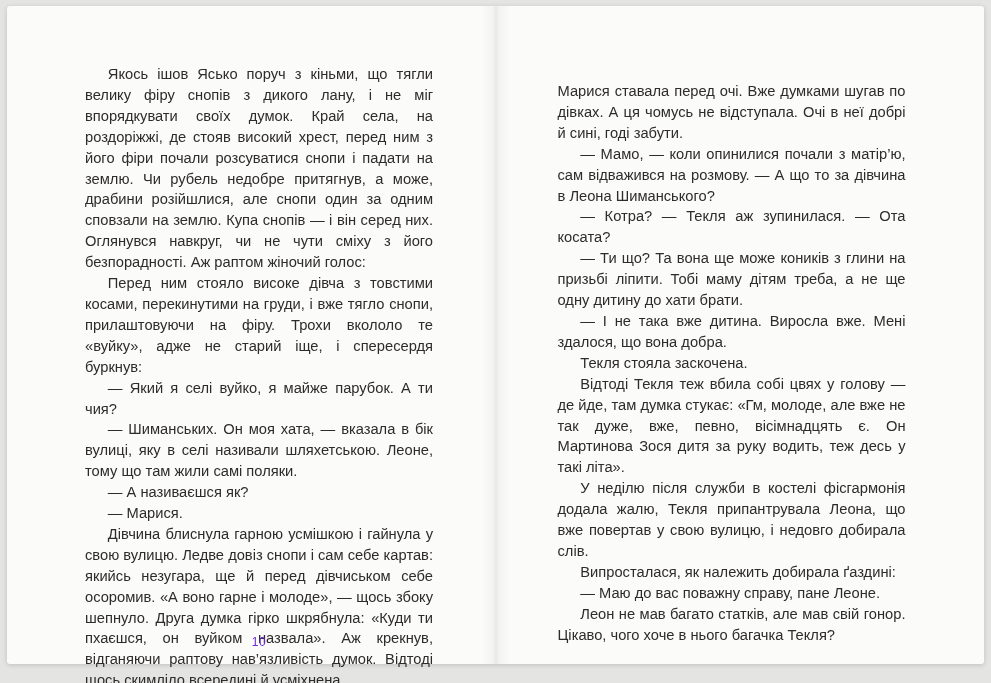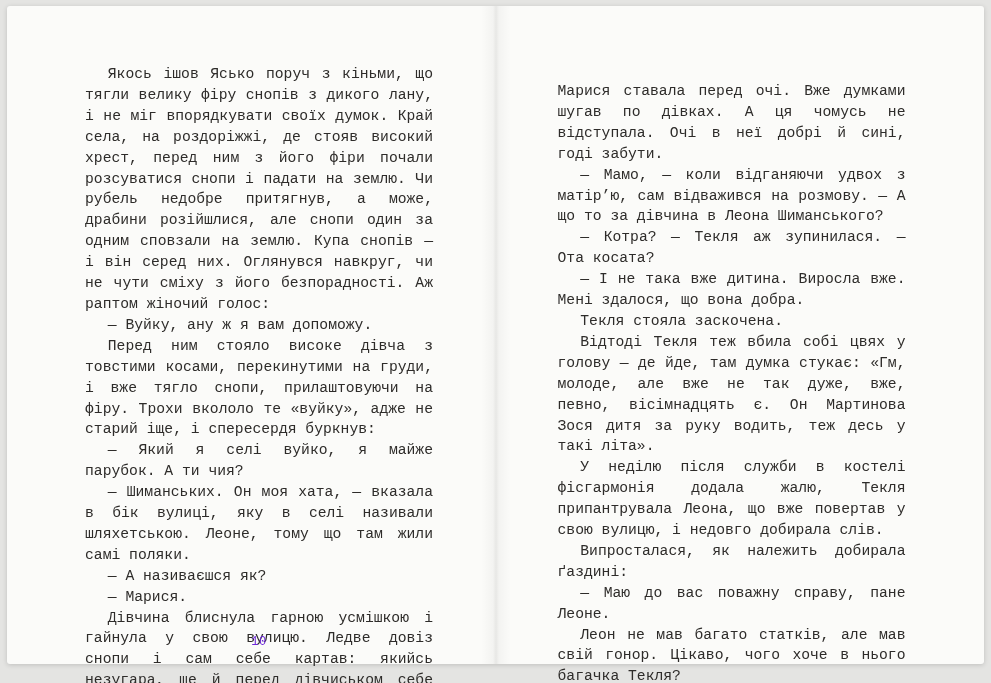--- a/index.html
+++ b/index.html
@@ -2,21 +2,21 @@
 <html><head>
 <meta charset="utf-8">
 <style>
   html, body { margin: 0; padding: 0; }
   .viewport {
     position: relative;
     width: 991px;
     height: 683px;
     background: #e4e4e2;
     overflow: hidden;
-    font-family: Liberation Mono, monospace;
+    font-family: Liberation Sans, sans-serif;
   }
   .spread {
     position: absolute;
     left: 7px;
     right: 7px;
     top: 6px;
     bottom: 19px;
     background: #fbfbf9;
     border-radius: 3px;
     box-shadow: 0 1px 5px rgba(0,0,0,0.16);
@@ -68,35 +68,35 @@
   }
 </style>
 </head>
 <body>
 
 <div class="viewport">
   <div class="spread">
     <div class="page page-left">
       <div class="text-block">
           <p class="para indent">Якось ішов Ясько поруч з кіньми, що тягли велику фіру снопів з дикого лану, і не міг впорядкувати своїх думок. Край села, на роздоріжжі, де стояв високий хрест, перед ним з його фіри почали розсуватися снопи і падати на землю. Чи рубель недобре притягнув, а може, драбини розійшлися, але снопи один за одним сповзали на землю. Купа снопів — і він серед них. Оглянувся навкруг, чи не чути сміху з його безпорадності. Аж раптом жіночий голос:</p>
-          <p class="para indent">— Вуйку, ану ж я вам допоможу.</p>
           <p class="para indent">Перед ним стояло високе дівча з товстими косами, перекинутими на груди, і вже тягло снопи, прилаштовуючи на фіру. Трохи вкололо те «вуйку», адже не старий іще, і спересердя буркнув:</p>
           <p class="para indent">— Який я селі вуйко, я майже парубок. А ти чия?</p>
           <p class="para indent">— Шиманських. Он моя хата, — вказала в бік вулиці, яку в селі називали шляхетською. Леоне, тому що там жили самі поляки.</p>
           <p class="para indent">— А називаєшся як?</p>
           <p class="para indent">— Марися.</p>
           <p class="para indent">Дівчина блиснула гарною усмішкою і гайнула у свою вулицю. Ледве довіз снопи і сам себе картав: якийсь незугара, ще й перед дівчиськом себе осоромив. «А воно гарне і молоде», — щось збоку шепнуло. Друга думка гірко шкрябнула: «Куди ти пхаєшся, он вуйком назвала». Аж крекнув, відганяючи раптову нав’язливість думок. Відтоді щось скимліло всередині й усміхнена</p>
         </div>
       <div class="page-number">10</div>
     </div>
     <div class="page page-right">
       <div class="text-block">
           <p class="para">Марися ставала перед очі. Вже думками шугав по дівках. А ця чомусь не відступала. Очі в неї добрі й сині, годі забути.</p>
-          <p class="para indent">— Мамо, — коли відганяючи удвох з матір’ю, сам відважився на розмову. — А що то за дівчина в Леона Шиманського?</p>
+          <p class="para indent">— Мамо, — коли опинилися почали з матір’ю, сам відважився на розмову. — А що то за дівчина в Леона Шиманського?</p>
           <p class="para indent">— Котра? — Текля аж зупинилася. — Ота косата?</p>
+          <p class="para indent">— Ти що? Та вона ще може коників з глини на призьбі ліпити. Тобі маму дітям треба, а не ще одну дитину до хати брати.</p>
           <p class="para indent">— І не така вже дитина. Виросла вже. Мені здалося, що вона добра.</p>
           <p class="para indent">Текля стояла заскочена.</p>
           <p class="para indent">Відтоді Текля теж вбила собі цвях у голову — де йде, там думка стукає: «Гм, молоде, але вже не так дуже, вже, певно, вісімнадцять є. Он Мартинова Зося дитя за руку водить, теж десь у такі літа».</p>
           <p class="para indent">У неділю після служби в костелі фісгармонія додала жалю, Текля припантрувала Леона, що вже повертав у свою вулицю, і недовго добирала слів.</p>
           <p class="para indent">Випросталася, як належить добирала ґаздині:</p>
           <p class="para indent">— Маю до вас поважну справу, пане Леоне.</p>
           <p class="para indent">Леон не мав багато статків, але мав свій гонор. Цікаво, чого хоче в нього багачка Текля?</p>
         </div>
     </div>
     <div class="seam"></div>

